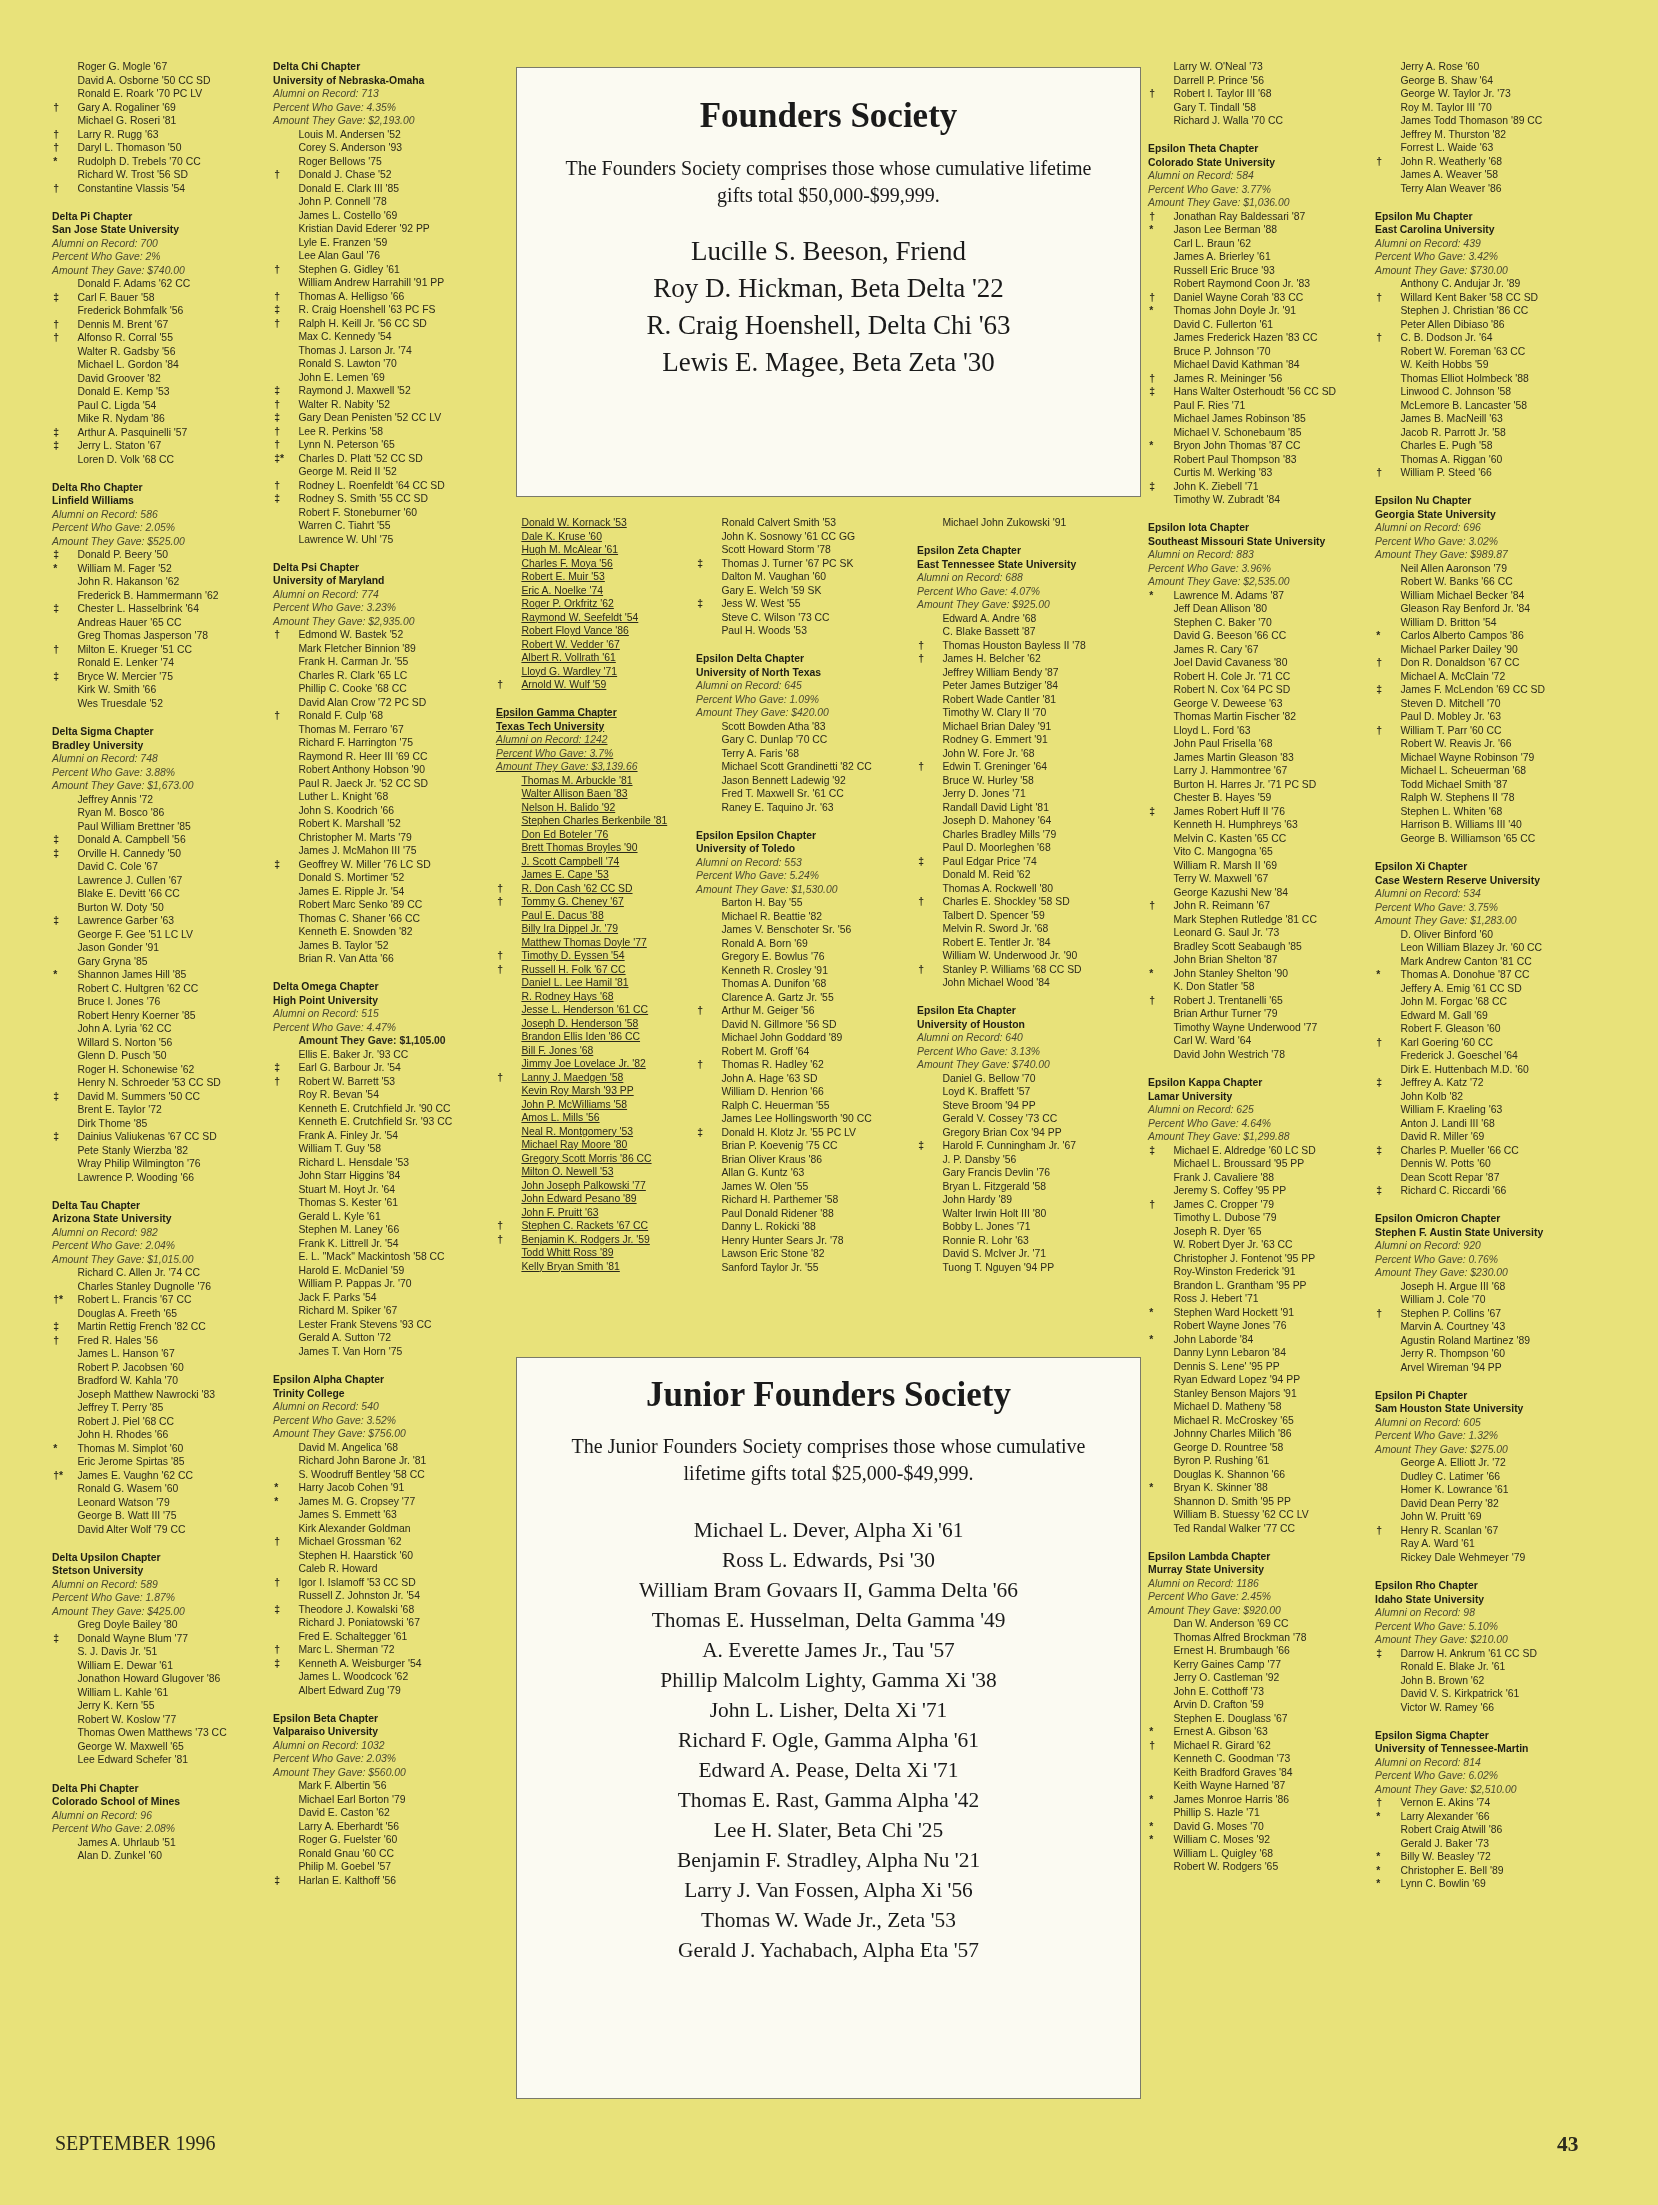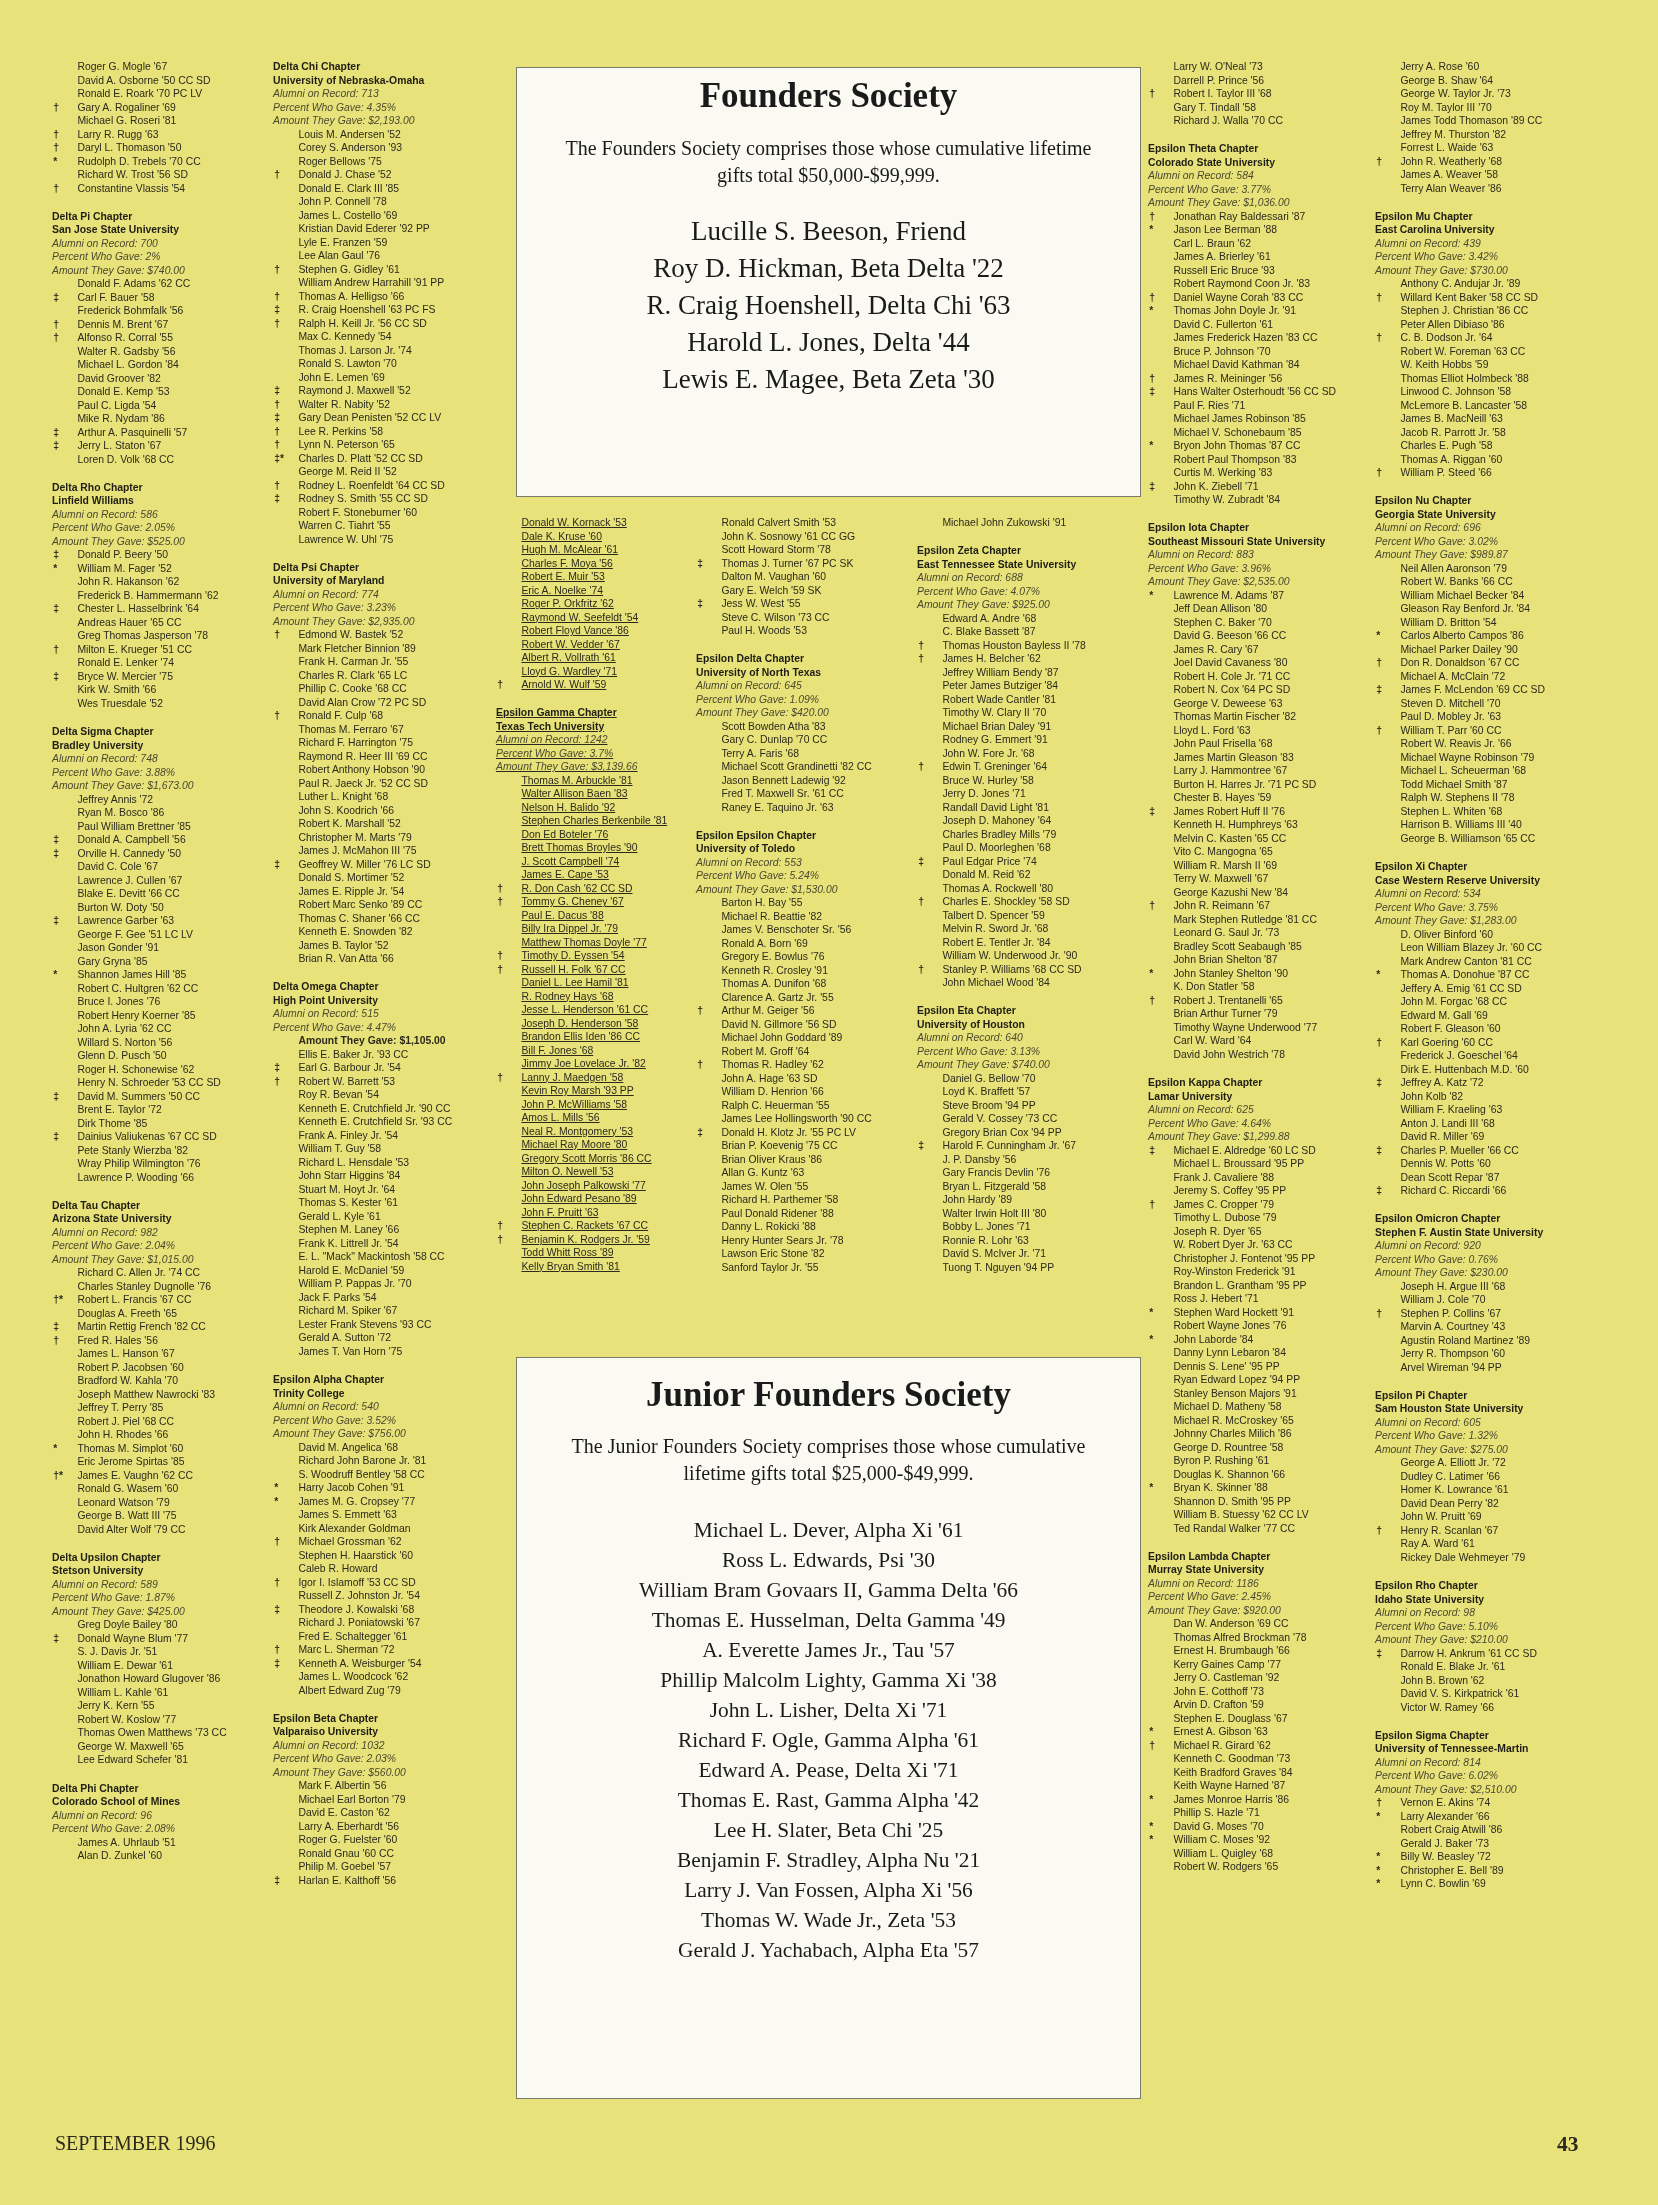--- a/index.html
+++ b/index.html
@@ -24,27 +24,26 @@
   .box .desc { font-size:20px; line-height:27px; }
   .box .hon { font-size:27px; line-height:37px; }
   .box .jhon { font-size:21.4px; line-height:30px; }
   .footer { position:absolute; top:2132px; font-family:"Liberation Serif", serif; font-size:20px; }
   .pagenum { font-weight:bold; font-size:21.4px; }
 </style>
 </head>
 <body>
 
 <div class="box" style="left:516px; top:67px; width:623px; height:428px;">
-  <h1 style="margin-top:8px;">Founders Society</h1>
+  <h1 style="margin-top:28px;">Founders Society</h1>
   <div class="desc" style="margin:18.7px 40px 0;">The Founders Society comprises those whose cumulative lifetime gifts total $50,000-$99,999.</div>
   <div id="founders-honorees" style="margin-top:24px;">
       <div class="hon">Lucille S. Beeson, Friend</div>
       <div class="hon">Roy D. Hickman, Beta Delta '22</div>
       <div class="hon">R. Craig Hoenshell, Delta Chi '63</div>
-      <div class="hon">Harold L. Jones, Delta '44</div>
       <div class="hon">Lewis E. Magee, Beta Zeta '30</div>
     </div>
 </div>
 
 <div class="box" style="left:516px; top:1357px; width:623px; height:740px;">
   <h1 style="margin-top:17.4px;">Junior Founders Society</h1>
   <div class="desc" style="margin:17.4px 40px 0;">The Junior Founders Society comprises those whose cumulative lifetime gifts total $25,000-$49,999.</div>
   <div id="junior-honorees" style="margin-top:28px;">
       <div class="jhon">Michael L. Dever, Alpha Xi '61</div>
       <div class="jhon">Ross L. Edwards, Psi '30</div>

